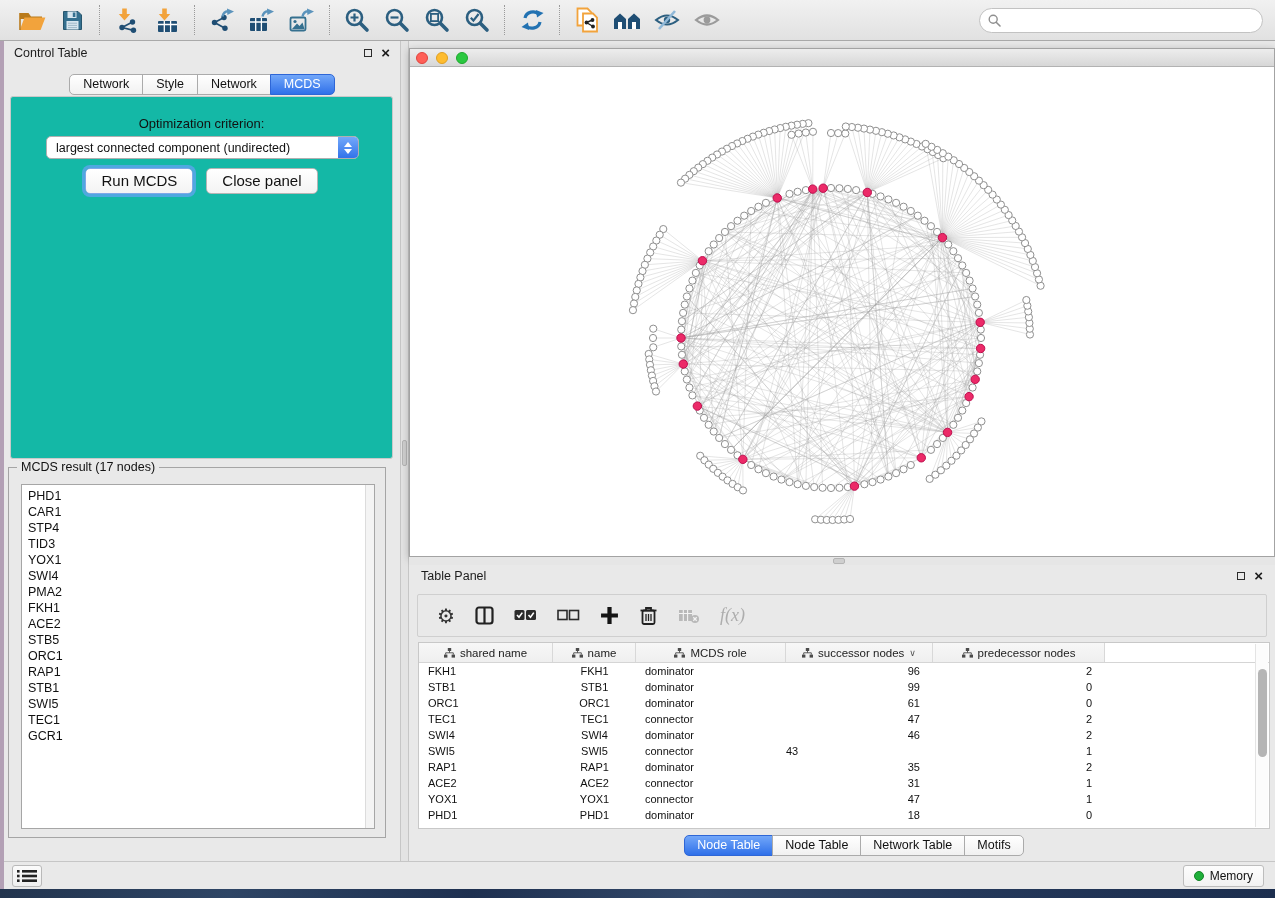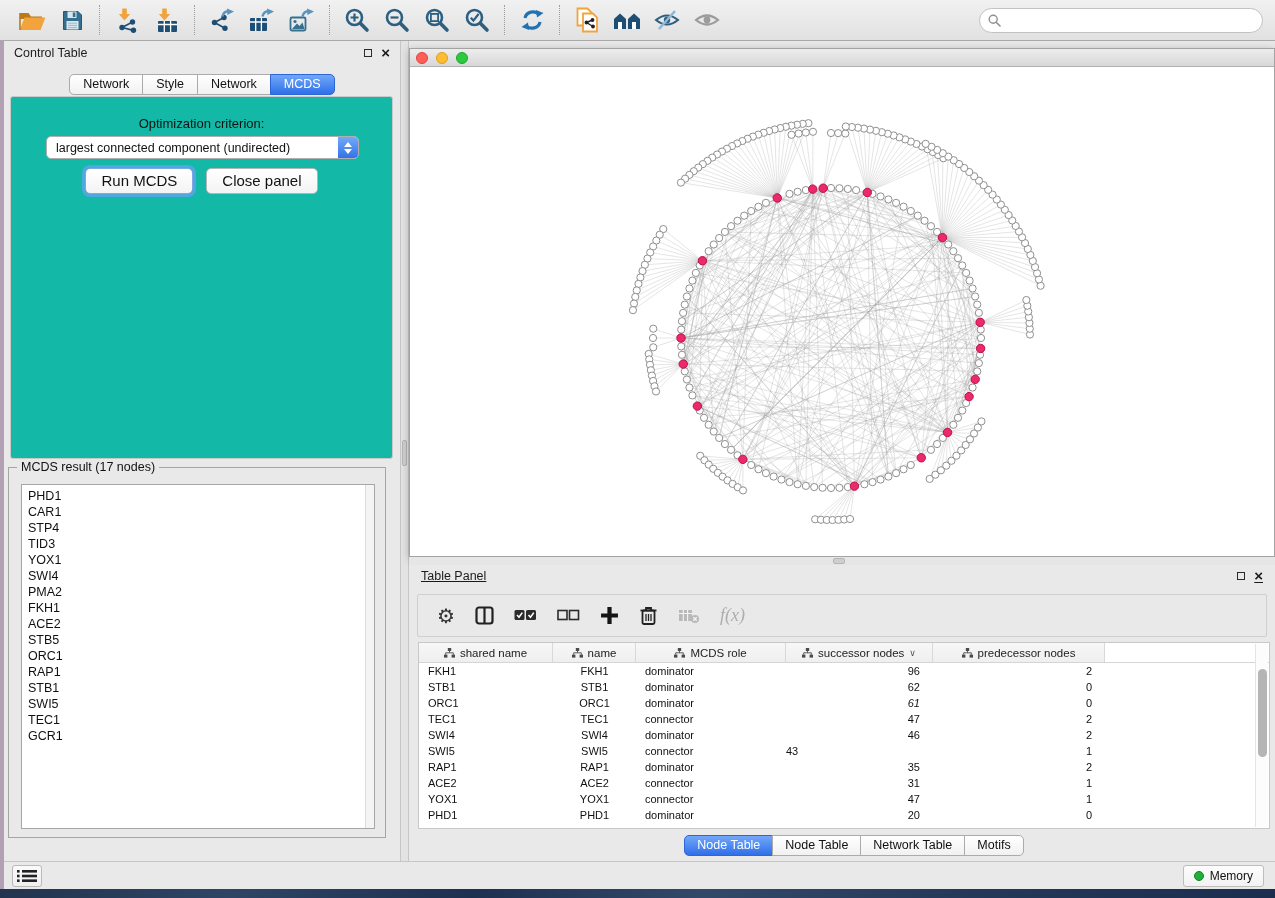--- a/index.html
+++ b/index.html
@@ -1067,21 +1067,21 @@
         </g>
       </svg>
   </div>
 </div>
 
 <div class="h-split">
     <div class="h-grip"></div>
   </div>
 
 <div class="table-panel">
-  <div class="panel-title-row" style="height:22px;padding:0 12px;text-decoration:underline;">
+  <div class="panel-title-row" style="height:22px;padding:0 12px;">
     <span class="panel-title">Table Panel</span>
     <span class="win-btns">
       <span class="float-box"></span>
       <span class="close-x">×</span>
     </span>
   </div>
   <div class="tp-toolbar">
       <button class="tp-btn">
         <span class="ic">
           <span style="font-size:20px;color:#333;line-height:20px">⚙</span>
@@ -1213,28 +1213,28 @@
           <div class="td" style="width: 134px; text-align: left; padding-left: 9px;">FKH1</div>
           <div class="td" style="width: 83px; text-align: center;">FKH1</div>
           <div class="td" style="width: 150px; text-align: left; padding-left: 9px;">dominator</div>
           <div class="td" style="width: 147px; text-align: right; padding-right: 13px;">96</div>
           <div class="td" style="width: 172px; text-align: right; padding-right: 13px;">2</div>
         </div>
         <div class="trow">
           <div class="td" style="width: 134px; text-align: left; padding-left: 9px;">STB1</div>
           <div class="td" style="width: 83px; text-align: center;">STB1</div>
           <div class="td" style="width: 150px; text-align: left; padding-left: 9px;">dominator</div>
-          <div class="td" style="width: 147px; text-align: right; padding-right: 13px;">62</div>
+          <div class="td" style="width: 147px; text-align: right; padding-right: 13px;">99</div>
           <div class="td" style="width: 172px; text-align: right; padding-right: 13px;">0</div>
         </div>
         <div class="trow">
           <div class="td" style="width: 134px; text-align: left; padding-left: 9px;">ORC1</div>
           <div class="td" style="width: 83px; text-align: center;">ORC1</div>
           <div class="td" style="width: 150px; text-align: left; padding-left: 9px;">dominator</div>
-          <div class="td" style="width: 147px; text-align: right; padding-right: 13px; font-style: italic;">61</div>
+          <div class="td" style="width: 147px; text-align: right; padding-right: 13px;">61</div>
           <div class="td" style="width: 172px; text-align: right; padding-right: 13px;">0</div>
         </div>
         <div class="trow">
           <div class="td" style="width: 134px; text-align: left; padding-left: 9px;">TEC1</div>
           <div class="td" style="width: 83px; text-align: center;">TEC1</div>
           <div class="td" style="width: 150px; text-align: left; padding-left: 9px;">connector</div>
           <div class="td" style="width: 147px; text-align: right; padding-right: 13px;">47</div>
           <div class="td" style="width: 172px; text-align: right; padding-right: 13px;">2</div>
         </div>
         <div class="trow">
@@ -1269,21 +1269,21 @@
           <div class="td" style="width: 134px; text-align: left; padding-left: 9px;">YOX1</div>
           <div class="td" style="width: 83px; text-align: center;">YOX1</div>
           <div class="td" style="width: 150px; text-align: left; padding-left: 9px;">connector</div>
           <div class="td" style="width: 147px; text-align: right; padding-right: 13px;">47</div>
           <div class="td" style="width: 172px; text-align: right; padding-right: 13px;">1</div>
         </div>
         <div class="trow">
           <div class="td" style="width: 134px; text-align: left; padding-left: 9px;">PHD1</div>
           <div class="td" style="width: 83px; text-align: center;">PHD1</div>
           <div class="td" style="width: 150px; text-align: left; padding-left: 9px;">dominator</div>
-          <div class="td" style="width: 147px; text-align: right; padding-right: 13px;">20</div>
+          <div class="td" style="width: 147px; text-align: right; padding-right: 13px;">18</div>
           <div class="td" style="width: 172px; text-align: right; padding-right: 13px;">0</div>
         </div>
       </div>
     <div class="tbl-scroll">
         <div class="tbl-thumb"></div>
       </div>
   </div>
   <div class="tp-tabs">
       <button class="seg active">Node Table</button>
       <button class="seg">Node Table</button>

